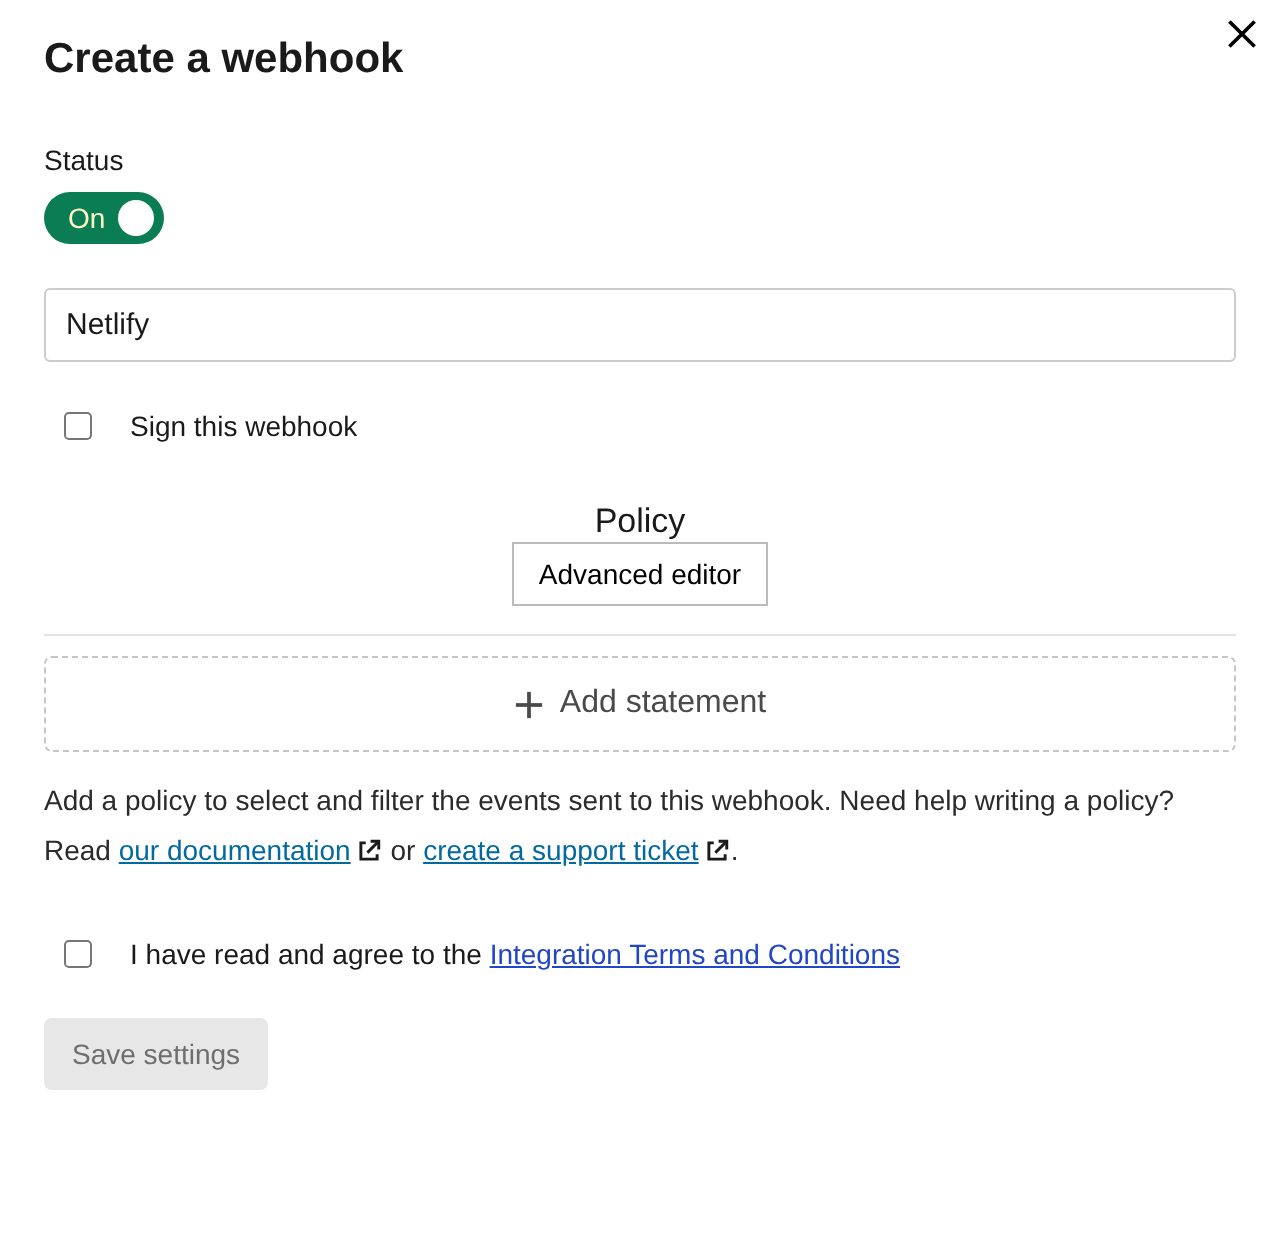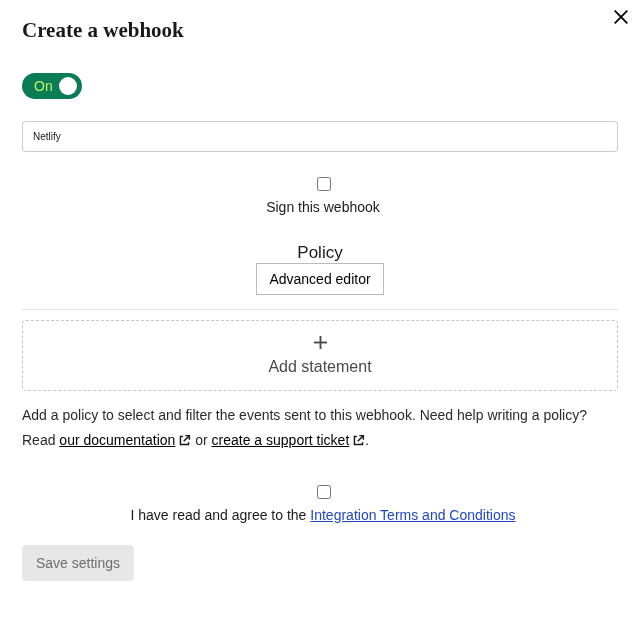--- a/index.html
+++ b/index.html
@@ -20,70 +20,68 @@
     background: none;
     border: none;
     cursor: pointer;
     padding: 4px;
   }
   .close-btn svg { width: 18px; height: 18px; stroke: #000; stroke-width:2; }
   h1 {
     font-size: 21px;
     font-weight: 700;
     margin: 0 0 30px 0;
-    font-family: Liberation Serif, serif;
   }
   .field-block { margin-bottom: 22px; }
   .field-label {
     font-size: 14px;
     margin-bottom: 8px;
     display: flex;
     gap: 6px;
     align-items: baseline;
   }
   .optional { color: #555; }
   .toggle {
     display: inline-flex;
     align-items: center;
     background: #0a7d55;
-    color: #bef264;
+    color: #fef9c3;
     border-radius: 999px;
     padding: 4px 5px 4px 12px;
     cursor: pointer;
     min-width: 54px;
     justify-content: space-between;
     font-size: 14px;
     font-weight: 500;
   }
   .toggle-knob {
     width: 18px; height: 18px;
     background: #fff;
     border-radius: 50%;
     margin-left: 6px;
   }
   .text-input {
     width: 100%;
     border: 1px solid #ccc;
     border-radius: 3px;
     padding: 9px 10px;
-    font-size: 10px;
+    font-size: 15px;
     font-family: inherit;
     color: #1a1a1a;
   }
   .text-input.focused {
     border: 1px solid #4a63d8;
     box-shadow: 0 0 0 1px #4a63d8;
     outline: none;
   }
   .checkbox-row {
     display: flex;
     align-items: center;
-    gap: 5px;
+    gap: 16px;
     margin: 14px 0 28px 6px;
-    flex-direction: column;
   }
   .checkbox-row.tight { margin: 0 0 22px 6px; }
   input[type="checkbox"] {
     width: 14px; height: 14px;
     accent-color: #555;
   }
   .policy-header {
     display: flex;
     justify-content: space-between;
     align-items: center;
@@ -114,32 +112,31 @@
     background: #fff;
     padding: 14px 0;
     font-size: 16px;
     color: #4a4a4a;
     cursor: pointer;
     display: flex;
     align-items: center;
     justify-content: center;
     gap: 8px;
     margin-bottom: 12px;
-    flex-direction: column;
   }
   .plus-ic { display:inline-flex; }
   .plus-ic svg { width:15px; height:15px; stroke:#4a4a4a; stroke-width:2; }
   .helper-text {
     font-size: 14px;
     line-height: 1.75;
     color: #2b2b2b;
     margin-bottom: 28px;
   }
   .helper-text a, .terms-link {
-    color: #000000;
+    color: #0369a1;
     text-decoration: underline;
     cursor: pointer;
   }
   .terms-link { color: #2146c7; margin-top: 40px; }
   .ext-ic { display:inline-block; vertical-align: -2px; margin-left:3px;}
   .ext-ic svg { width:13px; height:13px; stroke:#1a1a1a; stroke-width:1.8; fill:none; }
   .save-btn {
     background: #e7e7e7;
     color: #6e6e6e;
     border: none;
@@ -159,20 +156,21 @@
     <svg viewBox="0 0 20 20">
         <line x1="3" y1="3" x2="17" y2="17"></line>
         <line x1="17" y1="3" x2="3" y2="17"></line>
       </svg>
   </span>
 </button>
 
 <h1>Create a webhook</h1>
 
 <div class="field-block">
+  <div class="field-label">Status</div>
   <div class="toggle">
     <span>On</span>
     <span class="toggle-knob"></span>
   </div>
 </div>
 
 <div class="field-block">
   <input type="text" class="text-input" value="Netlify" style="">
 </div>
 

